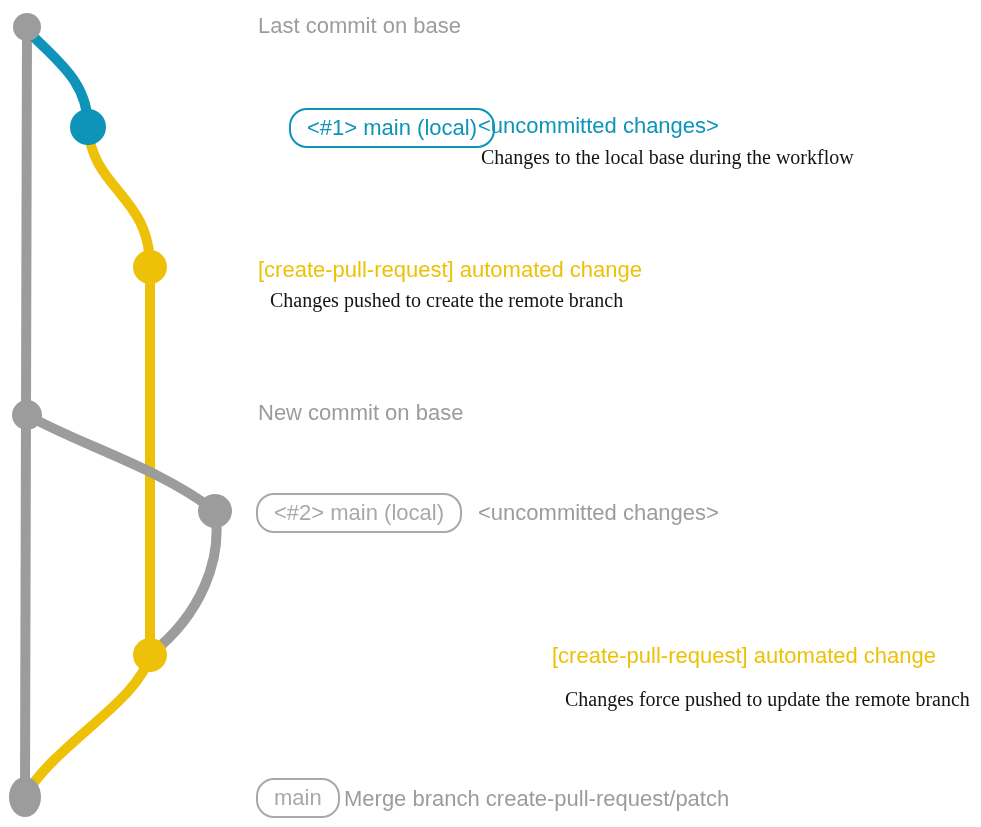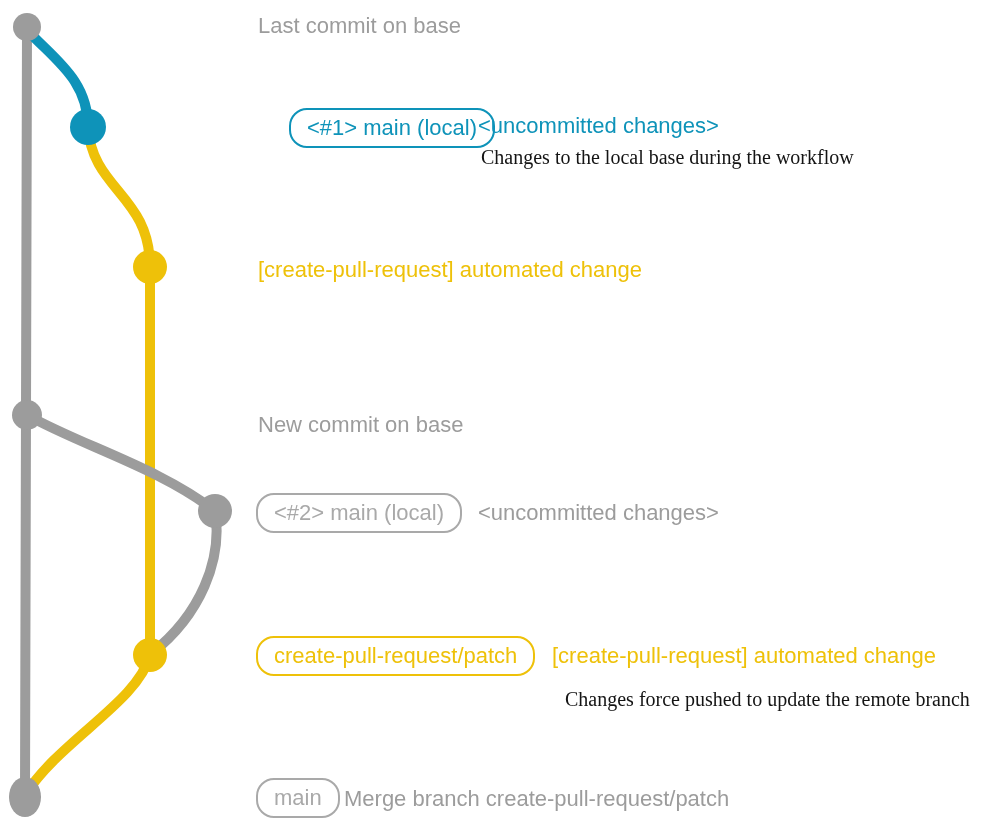--- a/index.html
+++ b/index.html
@@ -91,26 +91,26 @@
     <ellipse class="fill-gray" cx="25" cy="797" rx="16" ry="20"></ellipse>
   </svg>
 
   <div class="abs note" style="left:258px; top:13px;">Last commit on base</div>
 
   <div class="abs badge badge-blue" style="left:256px; top:108px;margin-left:33px;">&lt;#1&gt; main (local)</div>
   <div class="abs title title-blue" style="left:478px; top:113px;">&lt;uncommitted changes&gt;</div>
   <div class="abs desc" style="left:481px; top:146px;">Changes to the local base during the workflow</div>
 
   <div class="abs title title-yellow" style="left:258px; top:257px;">[create-pull-request] automated change</div>
+  <div class="abs desc" style="left:270px; top:289px;">Changes pushed to create the remote branch</div>
 
-  <div class="abs note" style="left:258px; top:412px;">New commit on base</div>
+  <div class="abs note" style="left:258px; top:400px;">New commit on base</div>
 
   <div class="abs badge badge-gray" style="left:256px; top:493px;">&lt;#2&gt; main (local)</div>
   <div class="abs title title-gray" style="left:478px; top:500px;">&lt;uncommitted changes&gt;</div>
 
-  <div class="abs badge badge-yellow" style="left:256px; top:636px;">create-pull-request/patch</div>
   <div class="abs title title-yellow" style="left:552px; top:643px;">[create-pull-request] automated change</div>
   <div class="abs desc" style="left:565px; top:676px;margin-top:12px;">Changes force pushed to update the remote branch</div>
 
   <div class="abs badge badge-gray" style="left:256px; top:778px;">main</div>
   <div class="abs note" style="left:344px; top:786px;">Merge branch create-pull-request/patch</div>
 
 </div>
 
 </body></html>

